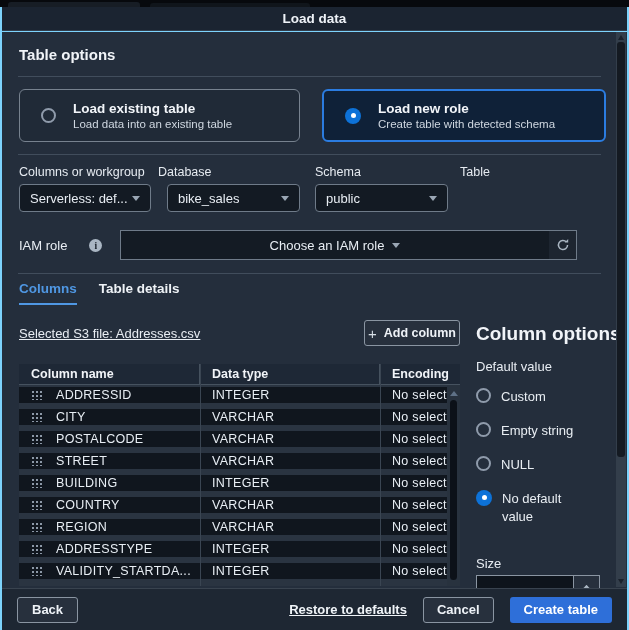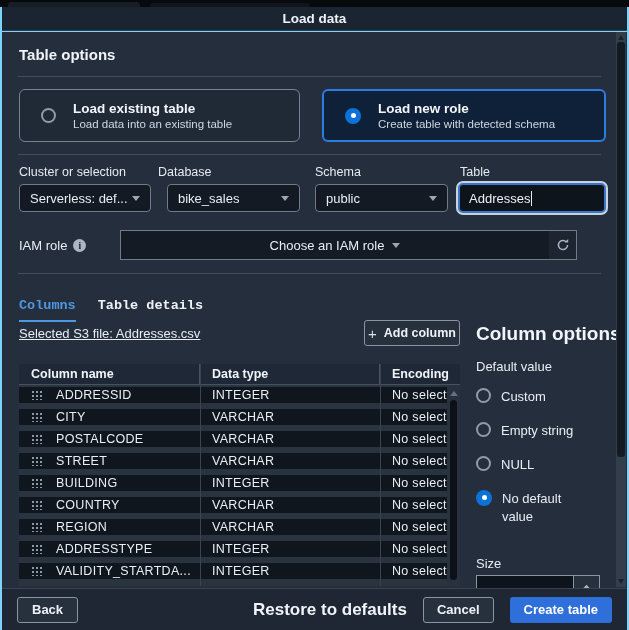--- a/index.html
+++ b/index.html
@@ -52,36 +52,36 @@
   .caret-down { width:0; height:0; border-left:4px solid transparent; border-right:4px solid transparent; border-top:5px solid #9aa6b4; }
   .fake-input {
     position:absolute; top:151px; left:456px; width:148px; height:30px;
     background:#0e141c; border:2px solid #3a77cb; border-radius:5px;
     box-shadow:0 0 0 2px #c8d2dd; display:flex; align-items:center; padding:0 9px;
     font-size:13px; color:#eef2f7;
   }
   .text-caret { display:inline-block; width:1px; height:15px; background:#e8edf2; margin-left:1px; }
 
   
-  .iam-label { position:absolute; left:17px; top:206px; font-size:13px; color:#e8edf3; display:flex; align-items:center; gap:6px; }
+  .iam-label { position:absolute; left:17px; top:206px; font-size:13px; color:#e8edf3; display:flex; align-items:center; gap:22px; }
   .info-icon { width:13px; height:13px; border-radius:50%; background:#aab6c3; color:#141b24; font-size:9.5px; font-weight:bold; display:flex; align-items:center; justify-content:center; font-family:"Liberation Serif", serif; }
   .iam-select {
     position:absolute; left:118px; top:198px; width:430px; height:30px;
     background:#141b24; border:1px solid #6f7b89;
     display:flex; align-items:center; justify-content:center; gap:8px;
     font-size:13px; color:#e8edf3; cursor:pointer;
   }
   .refresh-btn {
     position:absolute; left:547px; top:198px; width:28px; height:30px;
     background:#1d2530; border:1px solid #6f7b89; border-left:none;
     display:flex; align-items:center; justify-content:center; cursor:pointer;
   }
 
   
-  .tabs { position:absolute; left:17px; top:266px; display:flex; gap:22px;font-family:Liberation Mono, monospace; }
+  .tabs { position:absolute; left:17px; top:249px; display:flex; gap:22px; }
   .tab { font-size:13.5px; font-weight:bold; padding-bottom:7px; cursor:pointer; color:#eef2f6; }
   .tab.active { color:#4f97e3; border-bottom:2px solid #4f97e3; }
 
   
   .s3-label { position:absolute; left:17px; top:294px; font-size:13px; color:#e8edf3;text-decoration:underline; }
   .btn {
     border:1px solid #8a95a2; border-radius:3px; background:#27303d;
     color:#eef2f7; font-size:12.5px; font-weight:bold; font-family:"Liberation Sans", sans-serif;
     display:inline-flex; align-items:center; justify-content:center; gap:7px; cursor:pointer;
   }
@@ -131,21 +131,21 @@
   .sb-thumb { position:absolute; top:10px; left:1px; width:8px; height:415px; background:#141a22; border-radius:3px; }
 
   
   .modal-footer {
     position:absolute; left:2px; right:2px; bottom:0; height:42px;
     background:#1e2733; border-top:1px solid #39434f;
     display:flex; align-items:center; padding:0 15px;
   }
   .back-btn { height:26px; padding:0 14px; font-size:13px; }
   .footer-right { margin-left:auto; display:flex; align-items:center; gap:16px; }
-  .link { font-size:17px; font-weight:bold; color:#f0f4f8; cursor:pointer; }
+  .link { font-size:13px; font-weight:bold; color:#f0f4f8; text-decoration:underline; cursor:pointer; }
   .cancel-btn { height:26px; padding:0 13px; font-size:13px; }
   .primary-btn {
     height:26px; padding:0 14px; border:none; border-radius:3px;
     background:#2e6fd9; color:#ffffff; font-size:13px; font-weight:bold;
     font-family:"Liberation Sans", sans-serif; display:inline-flex; align-items:center; cursor:pointer;
   }
 </style>
 </head>
 <body>
 
@@ -175,40 +175,36 @@
     <div class="tile tile-selected">
       <span class="radio sel tile-radio"></span>
       <span class="tile-text">
         <div class="t">Load new role</div>
         <div class="d">Create table with detected schema</div>
       </span>
     </div>
 
     <div class="divider" style="top:122px;"></div>
 
-    <div class="field-label" style="left:17px;">Cluster or selection</div>
+    <div class="field-label" style="left:17px;">Columns or workgroup</div>
     <div class="field-label" style="left:156px;">Database</div>
     <div class="field-label" style="left:313px;">Schema</div>
     <div class="field-label" style="left:458px;">Table</div>
 
     <div class="select" style="left:17px; width:132px;">
       <span>Serverless: def...</span>
       <span class="caret-down"></span>
     </div>
     <div class="select" style="left:165px; width:133px;">
       <span>bike_sales</span>
       <span class="caret-down"></span>
     </div>
     <div class="select" style="left:313px; width:133px;">
       <span>public</span>
       <span class="caret-down"></span>
-    </div>
-    <div class="fake-input">
-      <span>Addresses</span>
-      <span class="text-caret"></span>
     </div>
 
     <div class="iam-label">
       <span>IAM role</span>
       <span class="info-icon">i</span>
     </div>
     <div class="iam-select">
       <span>Choose an IAM role</span>
       <span class="caret-down"></span>
     </div>

